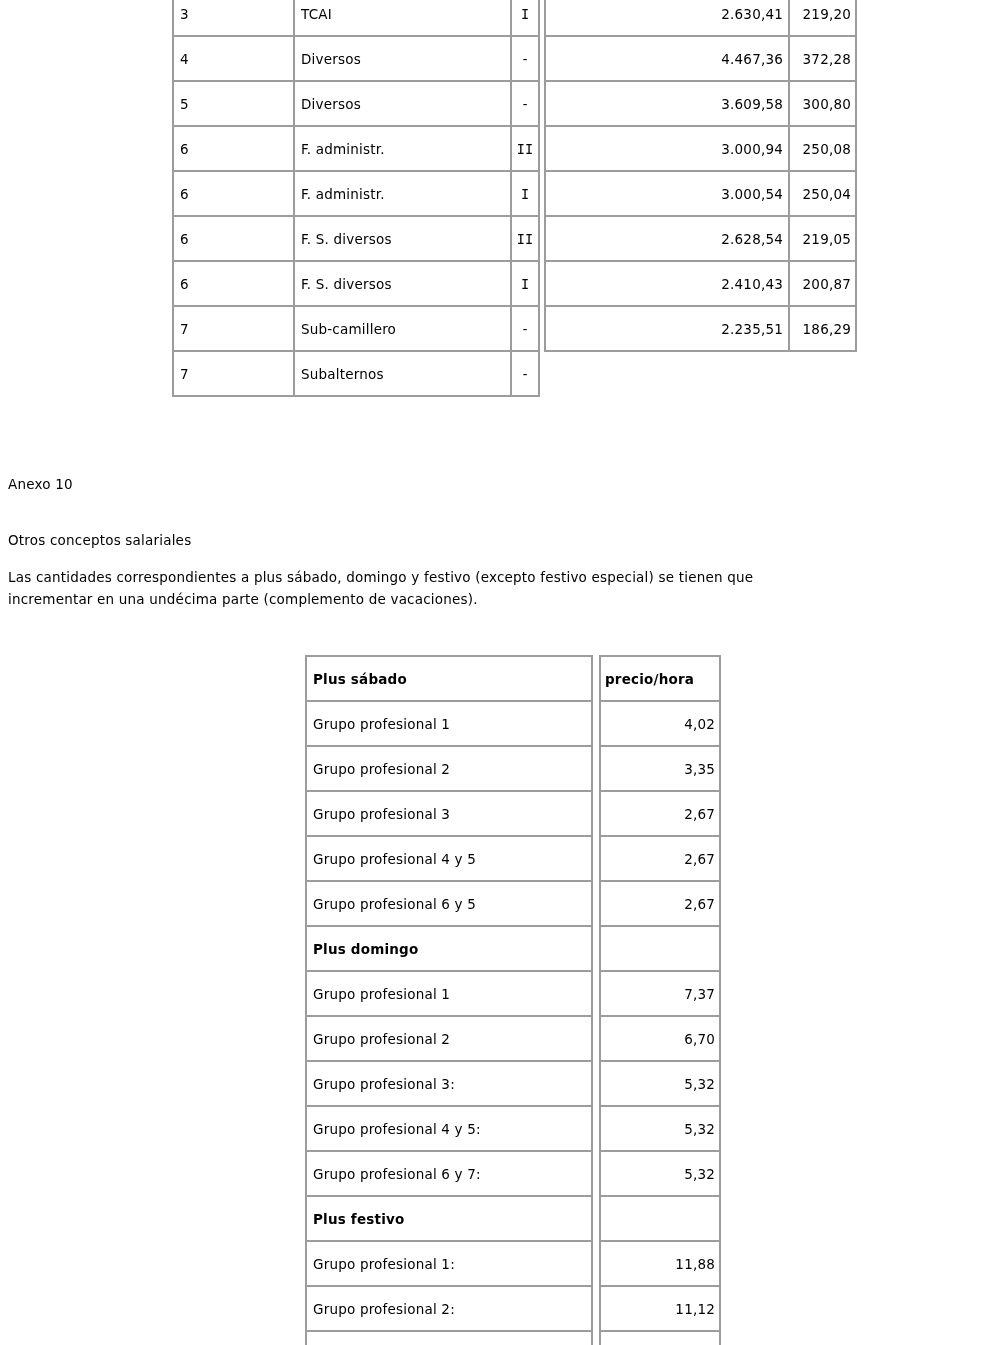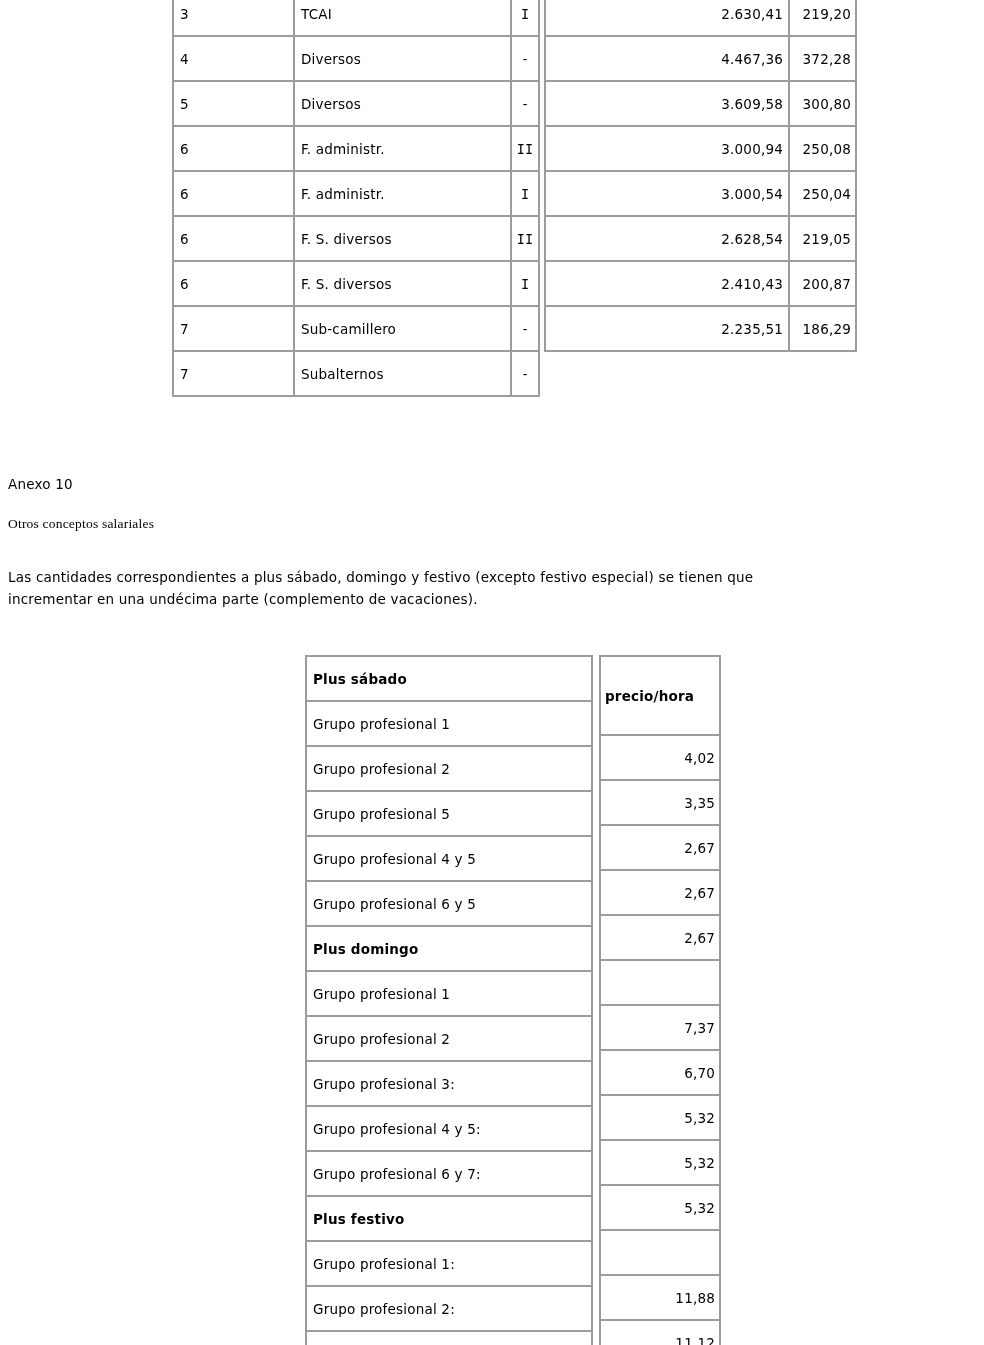--- a/index.html
+++ b/index.html
@@ -22,21 +22,21 @@
   .c-val{text-align:right;padding-right:5px !important;}
   .c-val2{text-align:right;padding-right:4px !important;}
   
   .txt{position:absolute;left:8px;white-space:nowrap;}
   .para{white-space:normal;width:976px;line-height:22px;}
   
   .t2{left:305px;top:655px;}
   .t2 table.tleft{width:286px;margin-right:6px;}
   .t2 table.tright{width:120px;}
   .t2 .c-price{text-align:right;padding-right:4px !important;}
-  .t2 .c-price-head{text-align:left;font-weight:bold;padding:17px 4px !important;}
+  .t2 .c-price-head{text-align:left;font-weight:bold;padding:0 4px !important;}
   .bold{font-weight:bold;border-radius:20px;}
 </style>
 </head>
 <body>
 
 <div class="page">
 
   <div class="tpair t1">
     <table class="grid tleft">
       <colgroup>
@@ -128,21 +128,21 @@
         </tr>
         <tr>
           <td class="c-val">2.235,51</td>
           <td class="c-val2">186,29</td>
         </tr>
       </tbody>
     </table>
   </div>
 
   <div class="txt" style="top:476px;">Anexo 10</div>
-  <div class="txt" style="top:516px;font-family:Liberation Serif, serif;">Otros conceptos salariales</div>
+  <div class="txt" style="top:532px;">Otros conceptos salariales</div>
   <div class="txt para" style="top:566px;">
     <div>Las cantidades correspondientes a plus sábado, domingo y festivo (excepto festivo especial) se tienen que</div>
     <div>incrementar en una undécima parte (complemento de vacaciones).</div>
   </div>
 
   <div class="tpair t2">
     <table class="grid tleft">
       <colgroup>
           <col style="width:286px">
         </colgroup>
@@ -150,21 +150,21 @@
         <tr>
           <td class="bold">Plus sábado</td>
         </tr>
         <tr>
             <td>Grupo profesional 1</td>
           </tr>
         <tr>
             <td>Grupo profesional 2</td>
           </tr>
         <tr>
-            <td>Grupo profesional 5</td>
+            <td>Grupo profesional 3</td>
           </tr>
         <tr>
             <td>Grupo profesional 4 y 5</td>
           </tr>
         <tr>
             <td>Grupo profesional 6 y 5</td>
           </tr>
         <tr>
             <td class="bold">Plus domingo</td>
           </tr>

